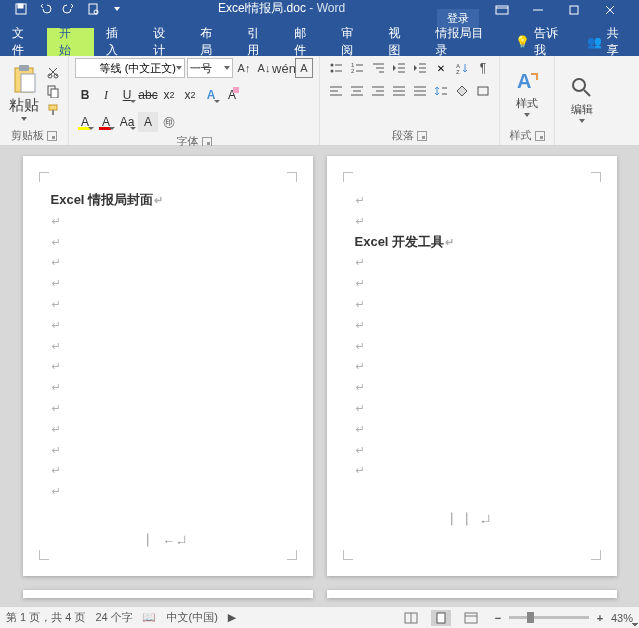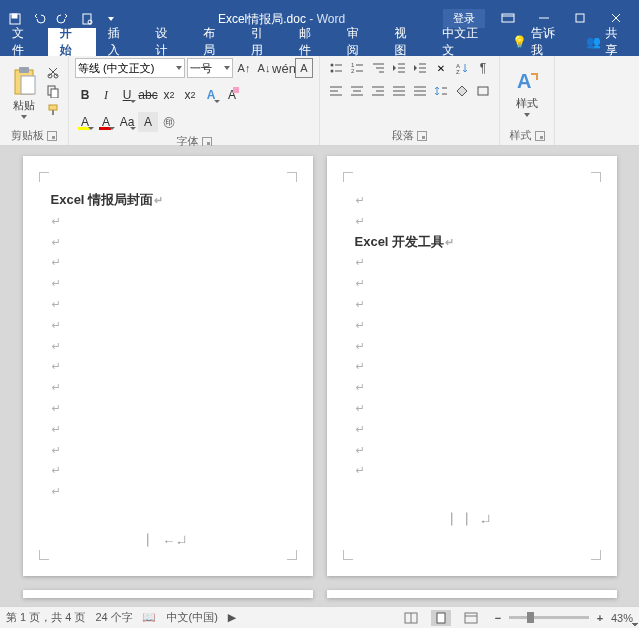--- a/index.html
+++ b/index.html
@@ -1,53 +1,53 @@
 <!DOCTYPE html>
 <html><head>
 <meta charset="utf-8">
 <style>
 * { margin: 0; padding: 0; box-sizing: border-box; font-family: "Microsoft YaHei", "Segoe UI", sans-serif; }
 body { width: 639px; height: 628px; background: #fff; overflow: hidden; display: flex; flex-direction: column; font-size: 12px; }
 
 
-.titlebar { height: 28px; background: #2b579a; display: flex; align-items: flex-end; color: #fff; padding: 0 6px; }
+.titlebar { height: 28px; background: #2b579a; display: flex; align-items: flex-start; color: #fff; padding: 0 12px; }
 .qat { display: flex; gap: 6px; align-items: center; }
 .qat-btn { width: 18px; height: 18px; display: flex; align-items: center; justify-content: center; cursor: pointer; }
 .qat svg { stroke: #fff; fill: none; }
 .title-center { flex: 1; text-align: center; font-size: 12px; color: #d8e2f1; }
 .title-center .fname { color: #fff; }
 .login { background: #3b67aa; padding: 2px 10px; font-size: 11px; margin-right: 6px; margin-top: 9px; }
 .winctl { display: flex; gap: 2px; }
 .winctl div { width: 34px; height: 20px; display: flex; align-items: center; justify-content: center; cursor: pointer; }
 
 
 .tabs { height: 28px; background: #2b579a; display: flex; align-items: stretch; color: #fff; font-size: 12px; }
 .tab { padding: 0 12px; display: flex; align-items: center; cursor: pointer; }
 .tab.file { background: #2b579a; }
-.tab.active { background: #ffffff; color: #2b579a; font-weight: bold; }
+.tab.active { background: #bef264; color: #2b579a; }
 .tab-spacer { flex: 1; }
 .tab-tell { display: flex; align-items: center; gap: 4px; padding: 0 10px; }
 .tab-share { padding: 0 10px; display: flex; align-items: center; gap: 4px; }
 
 
 .ribbon { background: #f3f3f3; border-bottom: 1px solid #d4d4d4; display: flex; height: 90px; }
 .group { border-right: 1px solid #e1e1e1; padding: 2px 6px 0; display: flex; flex-direction: column; }
 .group-body { flex: 1; display: flex; gap: 4px; }
 .group-label { text-align: center; font-size: 11px; color: #666; padding: 2px 0; display: flex; justify-content: center; align-items: center; gap: 3px; }
 .group-label .launcher { width: 10px; height: 10px; border: 1px solid #999; position: relative; cursor: pointer; }
 .group-label .launcher::after { content: ""; position: absolute; right: 1px; bottom: 1px; border-right: 3px solid #999; border-bottom: 3px solid #999; width: 0; height: 0; }
 
 
 .paste-big { width: 36px; display: flex; flex-direction: column; align-items: center; justify-content: center; gap: 2px; cursor: pointer; }
 .clip-side { display: flex; flex-direction: column; gap: 3px; justify-content: center; }
 .small-ico { width: 16px; height: 16px; cursor: pointer; }
 
 
 .font-top { display: flex; gap: 2px; align-items: center; }
-.font-sel { width: 110px; height: 20px; border: 1px solid #c0c0c0; background: #fff; font-size: 11px; padding: 0 2px; display: flex; align-items: center; justify-content: space-between; }
+.font-sel { width: 110px; height: 20px; border: 1px solid #c0c0c0; background: #fff; font-size: 11px; padding: 0 2px; display: flex; align-items: center; justify-content: flex-end; }
 .size-sel { width: 46px; height: 20px; border: 1px solid #c0c0c0; background: #fff; font-size: 11px; padding: 0 2px; display: flex; align-items: center; justify-content: space-between; }
 .mini-btn { width: 18px; height: 20px; border: 1px solid transparent; display: flex; align-items: center; justify-content: center; font-size: 11px; cursor: pointer; color: #444; }
 .font-row { display: flex; gap: 1px; margin-top: 3px; align-items: center; }
 .fmt { width: 20px; height: 20px; display: flex; align-items: center; justify-content: center; font-size: 12px; cursor: pointer; color: #333; position: relative; }
 .fmt.bold { font-weight: bold; }
 .fmt.ital { font-style: italic; font-family: Georgia, serif; }
 .fmt.under { text-decoration: underline; }
 .fmt.strike { text-decoration: line-through; }
 .sub { font-size: 9px; }
 .dd::after { content: ""; border-top: 3px solid #666; border-left: 3px solid transparent; border-right: 3px solid transparent; position: absolute; bottom: 2px; right: 1px; }
@@ -154,21 +154,21 @@
 <div class="tabs">
   <div class="tab file">文件</div>
   <div class="tab active">开始</div>
   <div class="tab">插入</div>
   <div class="tab">设计</div>
   <div class="tab">布局</div>
   <div class="tab">引用</div>
   <div class="tab">邮件</div>
   <div class="tab">审阅</div>
   <div class="tab">视图</div>
-  <div class="tab">中文正文</div>
+  <div class="tab">情报局目录</div>
   <div class="tab-tell">
       <span>💡</span>
       <span>告诉我</span>
     </div>
   <div class="tab-spacer"></div>
   <div class="tab-share">
       <span>👥</span>
       <span>共享</span>
     </div>
 </div>
@@ -176,21 +176,21 @@
 <div class="ribbon">
 
   <div class="group">
     <div class="group-body">
       <div class="paste-big">
         <svg width="26" height="30">
             <rect x="4" y="4" width="18" height="24" fill="#f7d77a" stroke="#c59b2e"></rect>
             <rect x="8" y="1" width="10" height="6" rx="1" fill="#9aa4b1"></rect>
             <rect x="10" y="10" width="14" height="18" fill="#fff" stroke="#9aa4b1"></rect>
           </svg>
-        <span style="font-size:11px;color:#444">粘贴</span>
+        <span style="font-size:15px;color:#444">粘贴</span>
         <span class="dropdown-caret"></span>
       </div>
       <div class="clip-side">
         <div class="small-ico"><svg width="14" height="14">
               <path d="M3 3l8 8M11 3l-8 8" stroke="#555"></path>
               <circle cx="4" cy="11" r="2" fill="none" stroke="#555"></circle>
               <circle cx="10" cy="11" r="2" fill="none" stroke="#555"></circle>
             </svg></div>
         <div class="small-ico"><svg width="14" height="14">
               <rect x="2" y="2" width="7" height="9" fill="none" stroke="#555"></rect>
@@ -380,20 +380,33 @@
         <span>样式</span>
         <span class="dropdown-caret"></span>
       </div>
     </div>
     <div class="group-label">
         <span>样式</span>
         <span class="launcher"></span>
       </div>
   </div>
 
+  <div class="group" style="border-right:none">
+    <div class="group-body">
+      <div class="big-btn">
+        <svg width="24" height="24">
+            <circle cx="9" cy="9" r="6" stroke="#555" fill="none" stroke-width="2"></circle>
+            <line x1="14" y1="14" x2="20" y2="20" stroke="#555" stroke-width="2"></line>
+          </svg>
+        <span>编辑</span>
+        <span class="dropdown-caret"></span>
+      </div>
+    </div>
+    <div class="group-label"></div>
+  </div>
 </div>
 
 <div class="docarea">
   <div class="page">
     <div class="corner tl"></div>
       <div class="corner tr"></div>
       <div class="corner bl"></div>
       <div class="corner br"></div>
     <div class="pg-line pg-title"><span>Excel 情报局封面</span><span class="para-mark">↵</span></div>
     <div class="pg-line"><span class="para-mark">↵</span></div>

